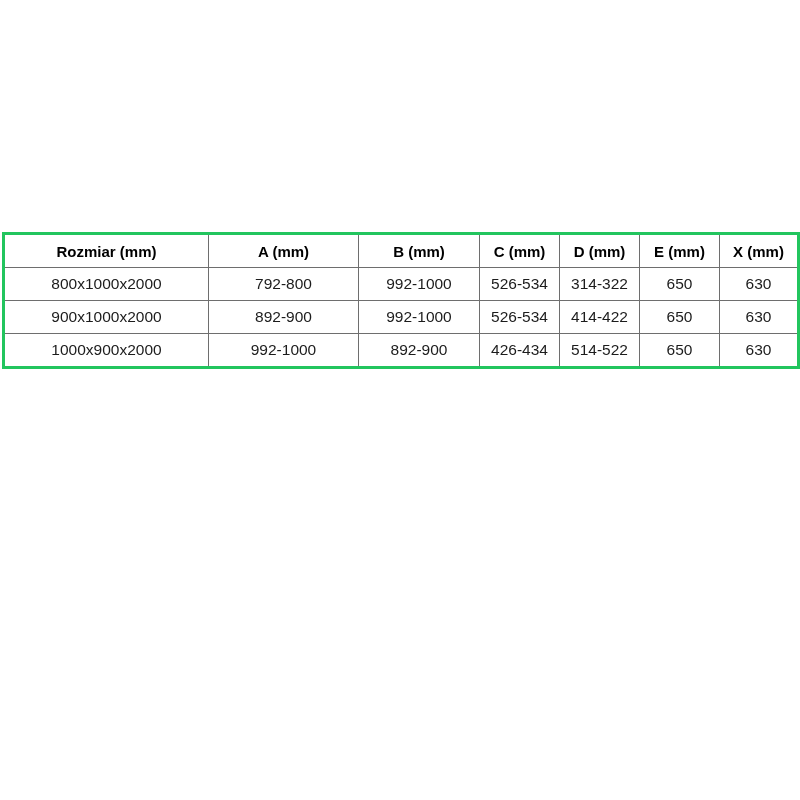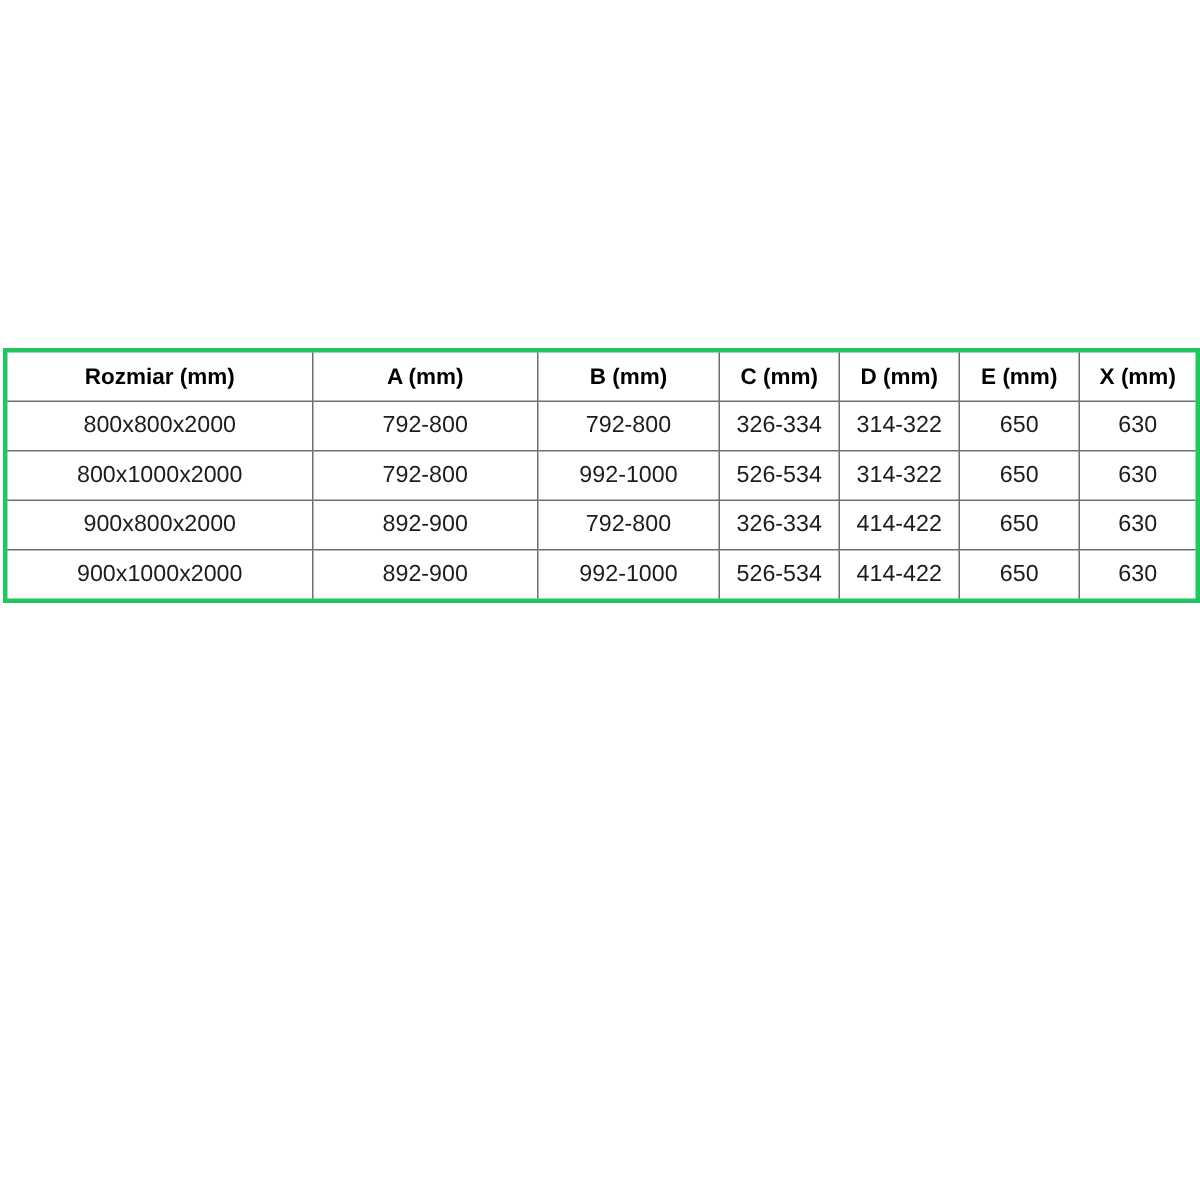--- a/index.html
+++ b/index.html
@@ -70,50 +70,41 @@
           <th>A (mm)</th>
           <th>B (mm)</th>
           <th>C (mm)</th>
           <th>D (mm)</th>
           <th>E (mm)</th>
           <th>X (mm)</th>
         </tr>
     </thead>
     <tbody>
         <tr>
-          <td>800x800x2000</td>
-          <td>792-800</td>
-          <td>792-800</td>
-          <td>326-334</td>
-          <td>314-322</td>
-          <td>650</td>
-          <td>630</td>
-        </tr>
-        <tr>
           <td>800x1000x2000</td>
           <td>792-800</td>
           <td>992-1000</td>
           <td>526-534</td>
           <td>314-322</td>
-          <td>650</td>
-          <td>630</td>
-        </tr>
-        <tr>
-          <td>900x800x2000</td>
-          <td>892-900</td>
-          <td>792-800</td>
-          <td>326-334</td>
-          <td>414-422</td>
           <td>650</td>
           <td>630</td>
         </tr>
         <tr>
           <td>900x1000x2000</td>
           <td>892-900</td>
           <td>992-1000</td>
           <td>526-534</td>
           <td>414-422</td>
           <td>650</td>
           <td>630</td>
         </tr>
+        <tr>
+          <td>1000x900x2000</td>
+          <td>992-1000</td>
+          <td>892-900</td>
+          <td>426-434</td>
+          <td>514-522</td>
+          <td>650</td>
+          <td>630</td>
+        </tr>
       </tbody>
   </table>
 </div>
 
 </body></html>

